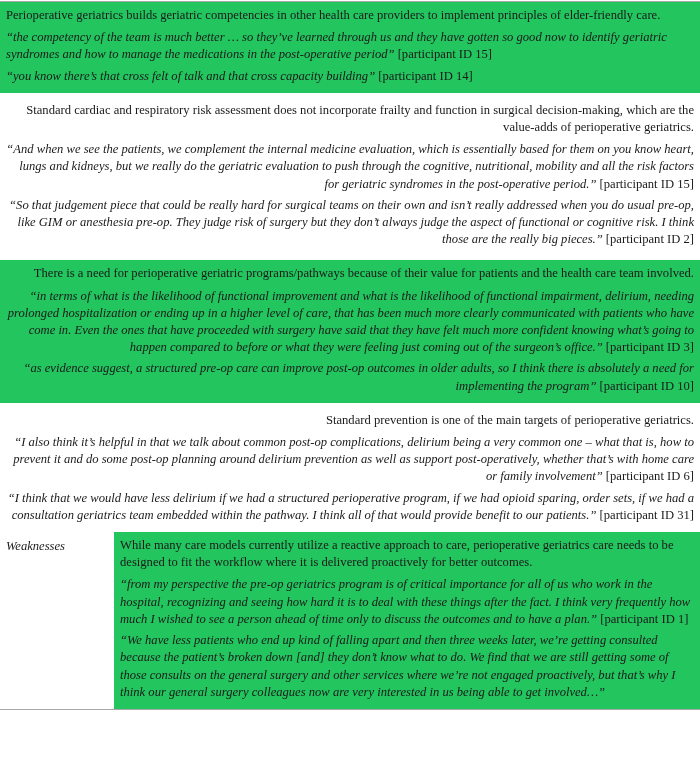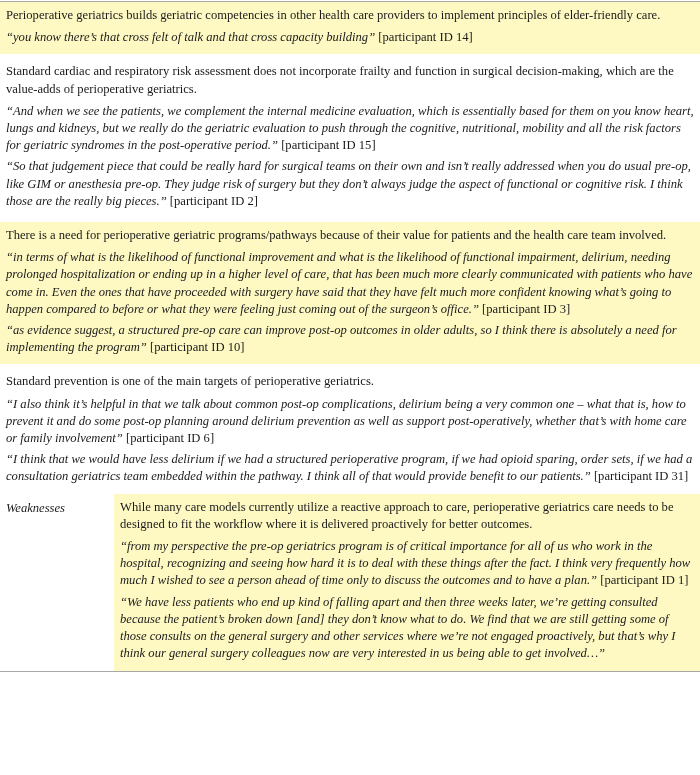--- a/index.html
+++ b/index.html
@@ -20,36 +20,37 @@
     .row { display: flex; }
     .label-cell {
       width: 108px; flex: none;
       padding: 6px 0 0 6px;
       font-style: italic;
     }
     .content-col { flex: 1; }
     .theme {
       padding: 5px 6px 4px 6px;
     }
-    .theme.shaded { background: #fef9c3; }
+    .theme.shaded { background: #22c55e; }
     .theme p { margin: 0 0 4px 0; }
     .theme .summary { margin-bottom: 5px; }
     .quote i { font-style: italic; }
     .theme + .theme { margin-top: 5px; }
-    .theme.shaded + .theme, .theme + .theme.shaded { margin-top: 4px; }
+    .theme.shaded + .theme, .theme + .theme.shaded { margin-top: 4px; text-align: right; }
   </style>
 </head>
 <body>
 
 <div class="table">
 
   <div class="row">
     <div class="content-col">
       <div class="theme shaded">
         <p class="summary">Perioperative geriatrics builds geriatric competencies in other health care providers to implement principles of elder-friendly care.</p>
+        <p class="quote"><i>“the competency of the team is much better … so they’ve learned through us and they have gotten so good now to identify geriatric syndromes and how to manage the medications in the post-operative period”</i><span> [participant ID 15]</span></p>
         <p class="quote"><i>“you know there’s that cross felt of talk and that cross capacity building”</i><span> [participant ID 14]</span></p>
       </div>
       <div class="theme">
         <p class="summary">Standard cardiac and respiratory risk assessment does not incorporate frailty and function in surgical decision-making, which are the value-adds of perioperative geriatrics.</p>
         <p class="quote"><i>“And when we see the patients, we complement the internal medicine evaluation, which is essentially based for them on you know heart, lungs and kidneys, but we really do the geriatric evaluation to push through the cognitive, nutritional, mobility and all the risk factors for geriatric syndromes in the post-operative period.”</i><span> [participant ID 15]</span></p>
         <p class="quote"><i>“So that judgement piece that could be really hard for surgical teams on their own and isn’t really addressed when you do usual pre-op, like GIM or anesthesia pre-op. They judge risk of surgery but they don’t always judge the aspect of functional or cognitive risk. I think those are the really big pieces.”</i><span> [participant ID 2]</span></p>
       </div>
       <div class="theme shaded">
         <p class="summary">There is a need for perioperative geriatric programs/pathways because of their value for patients and the health care team involved.</p>
         <p class="quote"><i>“in terms of what is the likelihood of functional improvement and what is the likelihood of functional impairment, delirium, needing prolonged hospitalization or ending up in a higher level of care, that has been much more clearly communicated with patients who have come in. Even the ones that have proceeded with surgery have said that they have felt much more confident knowing what’s going to happen compared to before or what they were feeling just coming out of the surgeon’s office.”</i><span> [participant ID 3]</span></p>

